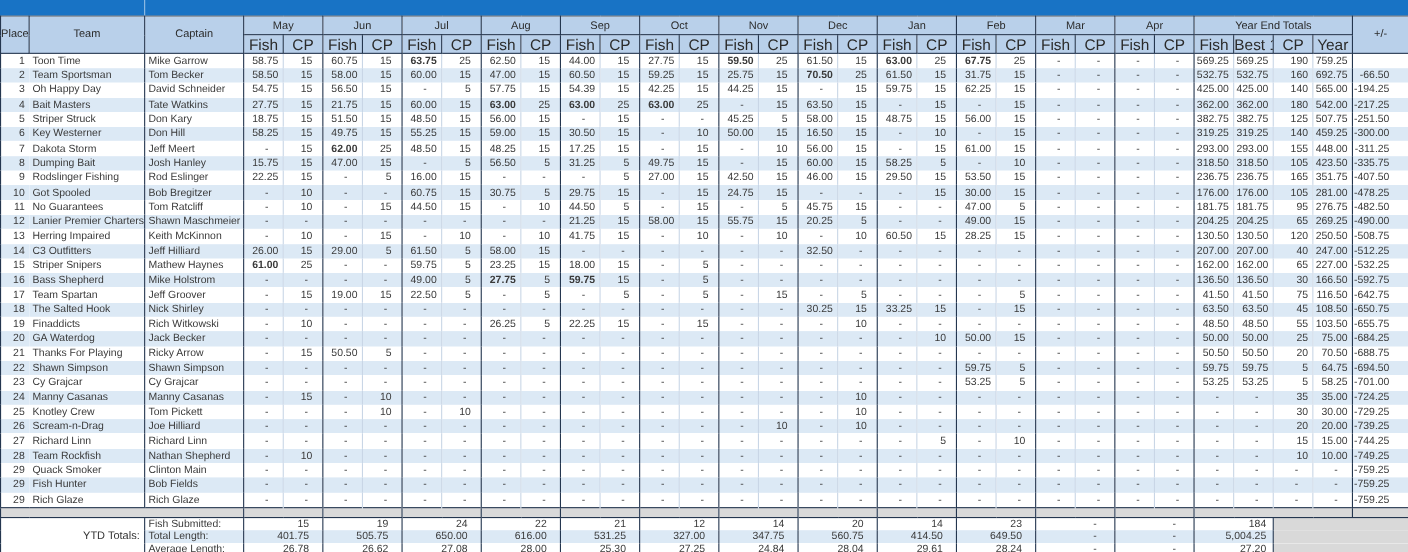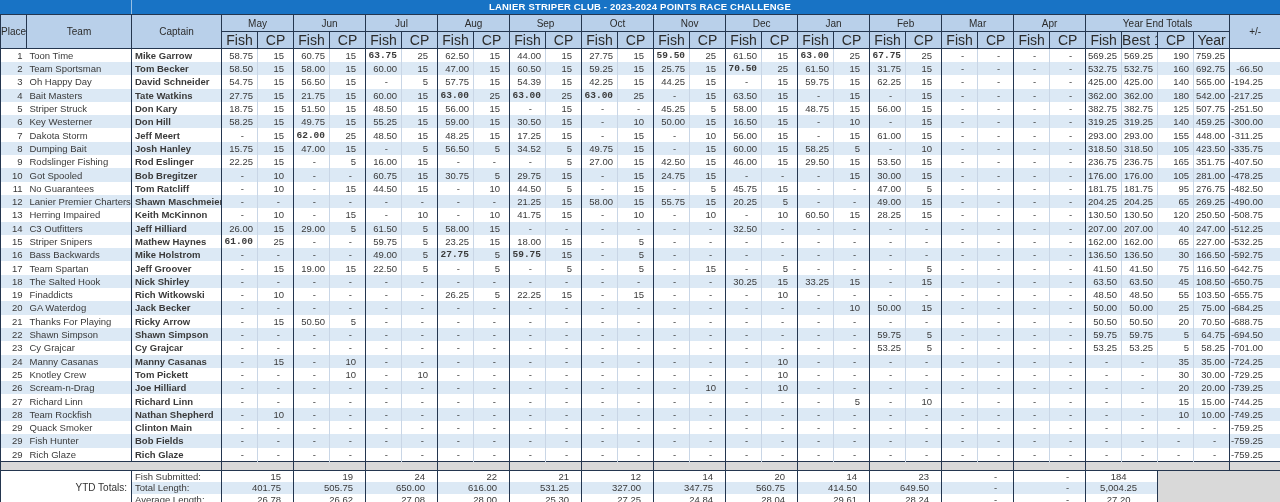--- a/index.html
+++ b/index.html
@@ -19,47 +19,46 @@
   table{border-collapse:collapse;table-layout:fixed;width:1280px;border:1px solid var(--dark);}
   th,td{padding:0;overflow:hidden;white-space:nowrap;box-sizing:border-box;}
   thead th{background:var(--hdr-bg);border:1px solid var(--dark);color:#2B2B2B;font-weight:normal;}
   thead tr.hr1 th{height:17px;font-size:10px;}
   thead tr.hr2 th{height:14px;font-size:14px;}
   tbody td{height:13.3px;font-size:9.5px;color:var(--text);line-height:13px;}
   tbody tr.band td{background:var(--band);}
   .num{text-align:right;}
   td.place{text-align:right;padding-right:4px;}
   td.team,td.captain{text-align:left;padding-left:3px;}
-  td.captain{border-left:1px solid var(--dark);font-weight:bold;}
+  td.captain{border-left:1px solid var(--dark);}
   td.fish{padding-right:4px;border-left:1px solid var(--dark);}
   td.cp{padding-right:9px;border-left:1px solid var(--light);}
   td.ye{padding-right:4px;border-left:1px solid var(--light);}
   td.ye.first{border-left:1px solid var(--dark);}
   td.pm{padding-right:17px;border-left:1px solid var(--dark);}
   td.dash{padding-right:13px !important;}
-  .bold{font-weight:bold;font-family:Liberation Mono, monospace;}
+  .bold{font-weight:bold;}
   tfoot td{font-size:9.5px;color:var(--text);}
   tfoot tr.gray-band td{background:var(--gray);height:9px;border-top:1px solid var(--dark);border-bottom:1px solid var(--dark);}
   tfoot td.gs{border-left:1px solid var(--dark);}
   tfoot tr.foot td{height:11.9px;line-height:11px;}
   td.ytd-label{text-align:right;padding-right:4px;font-size:10px;vertical-align:middle;color:#333;}
   td.foot-label{text-align:left;padding-left:3px;border-left:1px solid var(--dark);border-right:1px solid var(--dark);}
   td.foot-val{text-align:right;padding-right:12px;border-left:1px solid var(--dark);}
   td.foot-val.dash{padding-right:16px !important;}
-  td.total-box{text-align:center;padding-right:6px;border-left:1px solid var(--dark);border-right:1px solid var(--dark);}
+  td.total-box{text-align:right;padding-right:6px;border-left:1px solid var(--dark);border-right:1px solid var(--dark);}
   tr.foot.first td{border-top:1px solid var(--dark);}
   tr.foot.last td.total-box{border-bottom:1px solid var(--dark);}
   tr.foot.fband td.foot-label,tr.foot.fband td.foot-val,tr.foot.fband td.total-box{background:var(--band);}
   td.graycell{background:var(--gray);}
 </style>
 </head>
 <body>
 
 <div class="titlebar">
-  <span>LANIER STRIPER CLUB - 2023-2024 POINTS RACE CHALLENGE</span>
   <span class="pane-divider"></span>
 </div>
 
 <table>
   <colgroup id="cols">
       <col style="width: 26px;">
       <col style="width: 105px;">
       <col style="width: 90px;">
       <col style="width: 36px;">
       <col style="width: 36px;">
@@ -386,21 +385,21 @@
         <td class="team">Dumping Bait</td>
         <td class="captain">Josh Hanley</td>
         <td class="fish num">15.75</td>
         <td class="cp num">15</td>
         <td class="fish num">47.00</td>
         <td class="cp num">15</td>
         <td class="fish num dash">-</td>
         <td class="cp num">5</td>
         <td class="fish num">56.50</td>
         <td class="cp num">5</td>
-        <td class="fish num">34.52</td>
+        <td class="fish num">31.25</td>
         <td class="cp num">5</td>
         <td class="fish num">49.75</td>
         <td class="cp num">15</td>
         <td class="fish num dash">-</td>
         <td class="cp num">15</td>
         <td class="fish num">60.00</td>
         <td class="cp num">15</td>
         <td class="fish num">58.25</td>
         <td class="cp num">5</td>
         <td class="fish num dash">-</td>
@@ -648,21 +647,21 @@
         <td class="fish num dash">-</td>
         <td class="cp num dash">-</td>
         <td class="ye num first">162.00</td>
         <td class="ye num">162.00</td>
         <td class="ye num">65</td>
         <td class="ye num">227.00</td>
         <td class="pm num">-532.25</td>
       </tr>
       <tr class="band">
         <td class="place">16</td>
-        <td class="team">Bass Backwards</td>
+        <td class="team">Bass Shepherd</td>
         <td class="captain">Mike Holstrom</td>
         <td class="fish num dash">-</td>
         <td class="cp num dash">-</td>
         <td class="fish num dash">-</td>
         <td class="cp num dash">-</td>
         <td class="fish num">49.00</td>
         <td class="cp num">5</td>
         <td class="fish num bold">27.75</td>
         <td class="cp num">5</td>
         <td class="fish num bold">59.75</td>

